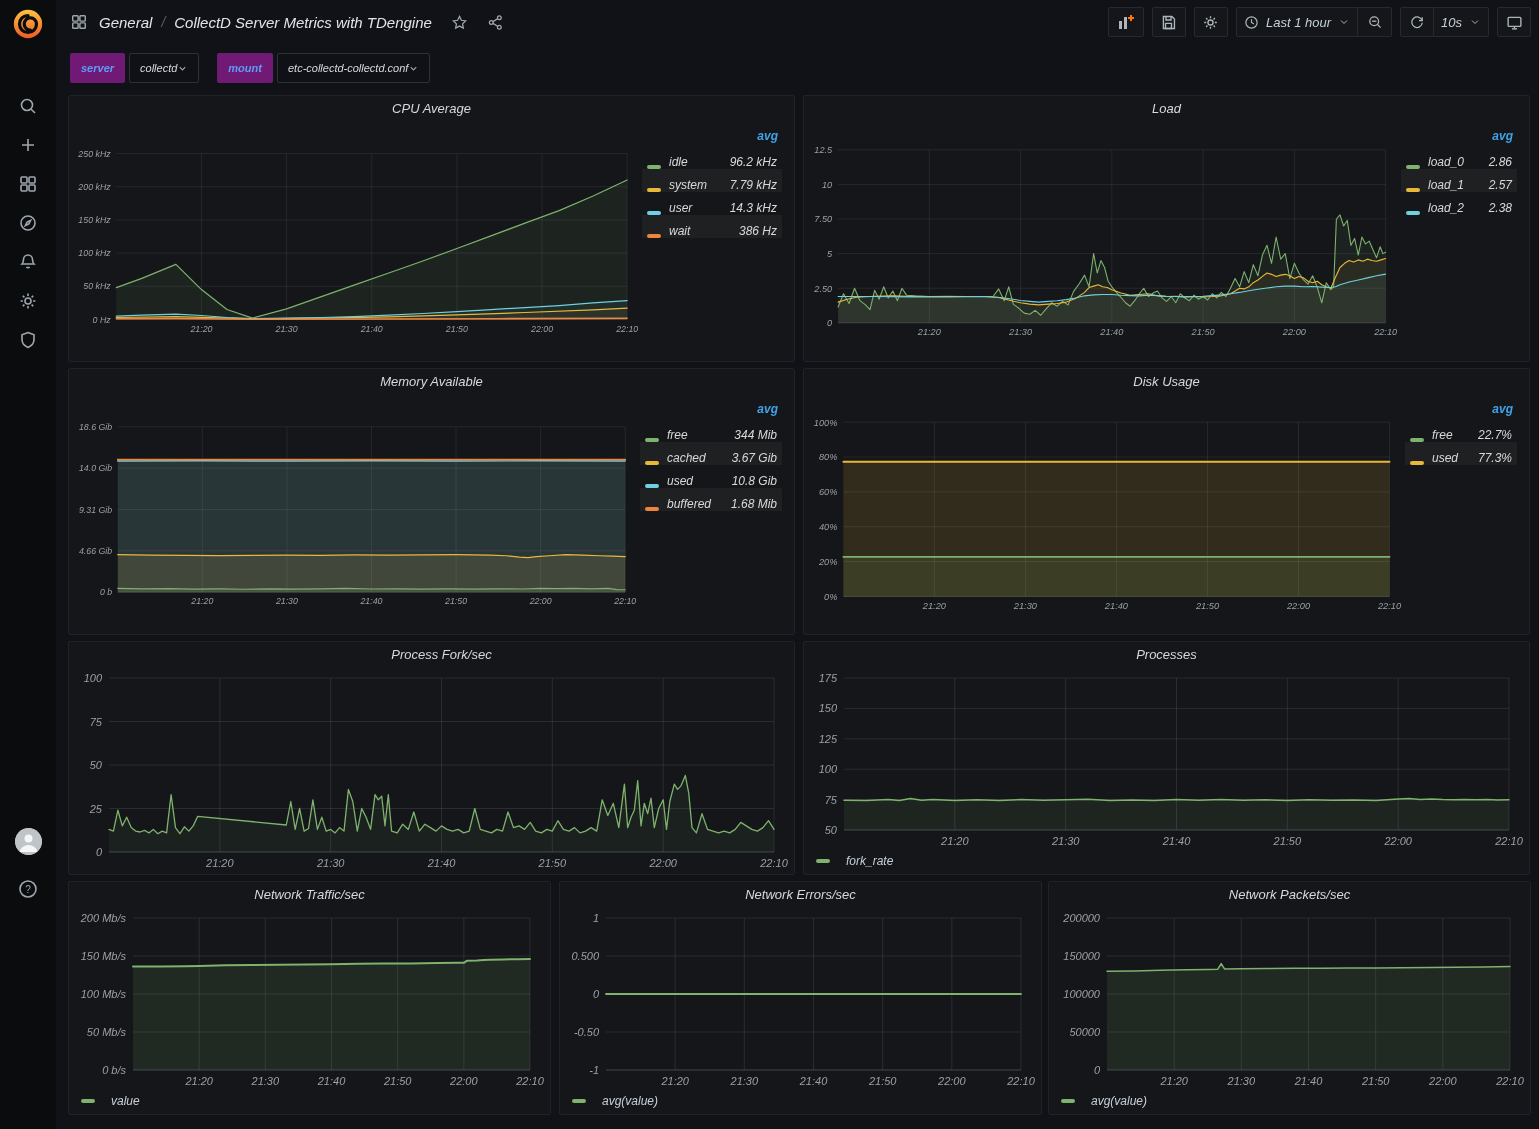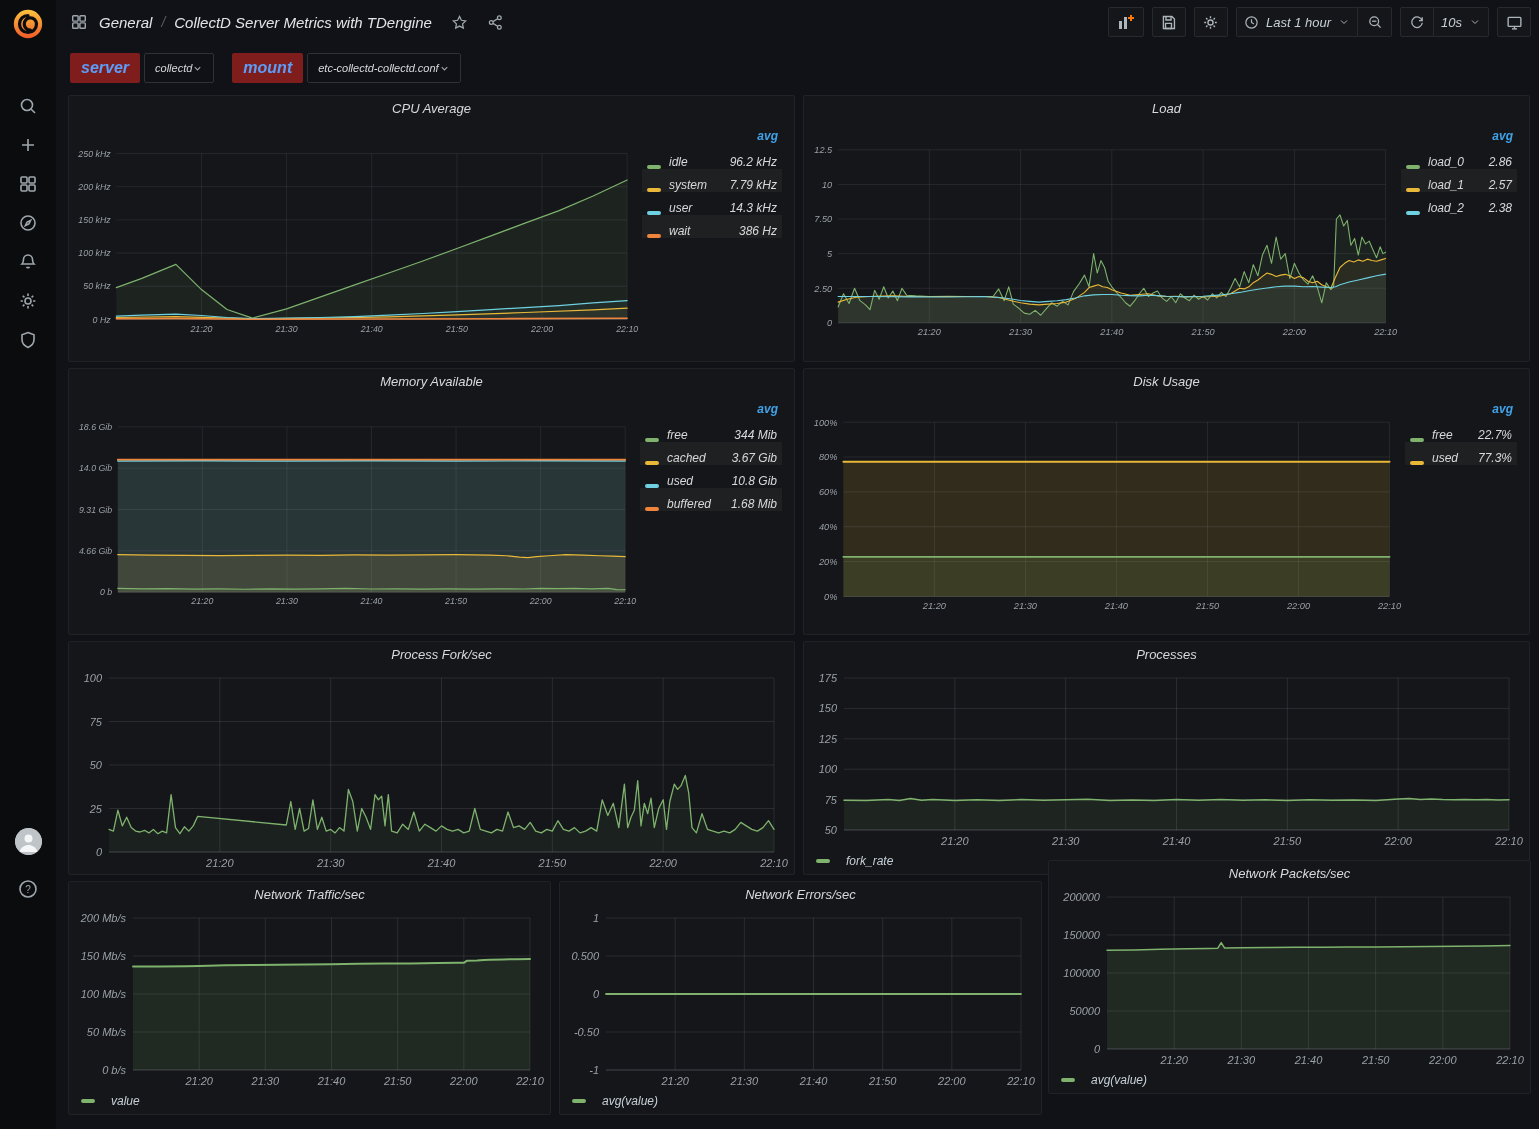--- a/index.html
+++ b/index.html
@@ -46,21 +46,21 @@
   .btn-group .tb-btn { border-radius:0; }
   .btn-group .tb-btn:first-child { border-radius:2px 0 0 2px; }
   .btn-group .tb-btn:last-child { border-radius:0 2px 2px 0; border-left:none; }
   .tb-btn svg { stroke:#aeb6bd; fill:none; stroke-width:1.6; }
 
   
   .submenu { height:48px; display:flex; align-items:center; gap:18px; padding-left:14px; }
   .var { display:flex; align-items:center; gap:4px; }
   .var-label {
     height:30px; padding:0 11px; display:flex; align-items:center;
-    background:#7f1d1d; color:#5b9df8; font-size:16px; font-weight:bold; border-radius:2px;
+    background:#701a75; color:#5b9df8; font-size:11px; font-weight:bold; border-radius:2px;
   }
   .var-value {
     height:30px; padding:12px 10px; display:flex; align-items:center; 
     background:#0f1116; border:1px solid #2c3235; border-radius:2px;
     color:#d8d9da; font-size:11px; cursor:pointer;
   }
   .var-value svg { stroke:#9fa7ae; fill:none; stroke-width:2; }
 
   
   .dashboard { position:absolute; left:0; top:92px; right:0; bottom:0; }
@@ -89,21 +89,21 @@
 
   
   .p1 { left:12px;  top:3px;   width:727px; height:267px; }
   .p2 { left:747px; top:3px;   width:727px; height:267px; }
   .p3 { left:12px;  top:276px; width:727px; height:267px; }
   .p4 { left:747px; top:276px; width:727px; height:267px; }
   .p5 { left:12px;  top:549px; width:727px; height:234px;padding-left:20px; }
   .p6 { left:747px; top:549px; width:727px; height:234px; }
   .p7 { left:12px;  top:789px; width:483px; height:234px; }
   .p8 { left:503px; top:789px; width:483px; height:234px; }
-  .p9 { left:992px; top:768px; width:483px; height:234px; }
+  .p9 { left:992px; top:789px; width:483px; height:234px; }
 </style>
 </head>
 <body>
 
 <aside class="sidebar">
   <div class="logo">
     <svg viewBox="0 0 36 36" width="34" height="34">
       <defs>
           <linearGradient id="gl" x1="0" y1="0" x2="0" y2="1">
         <stop offset="0" stop-color="#fcc43d"></stop>

